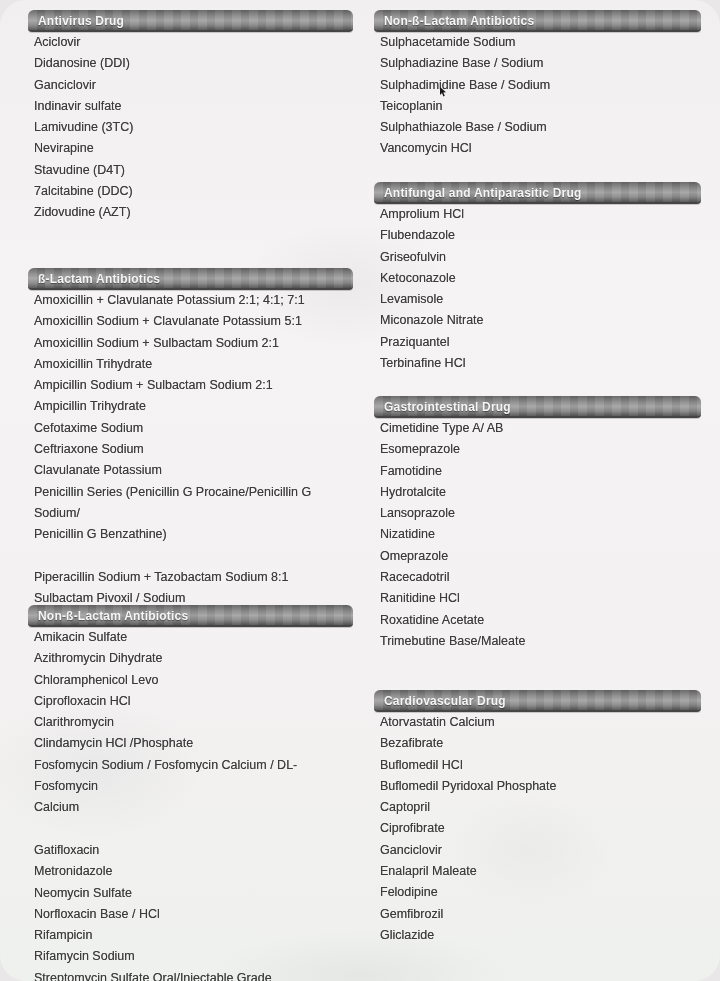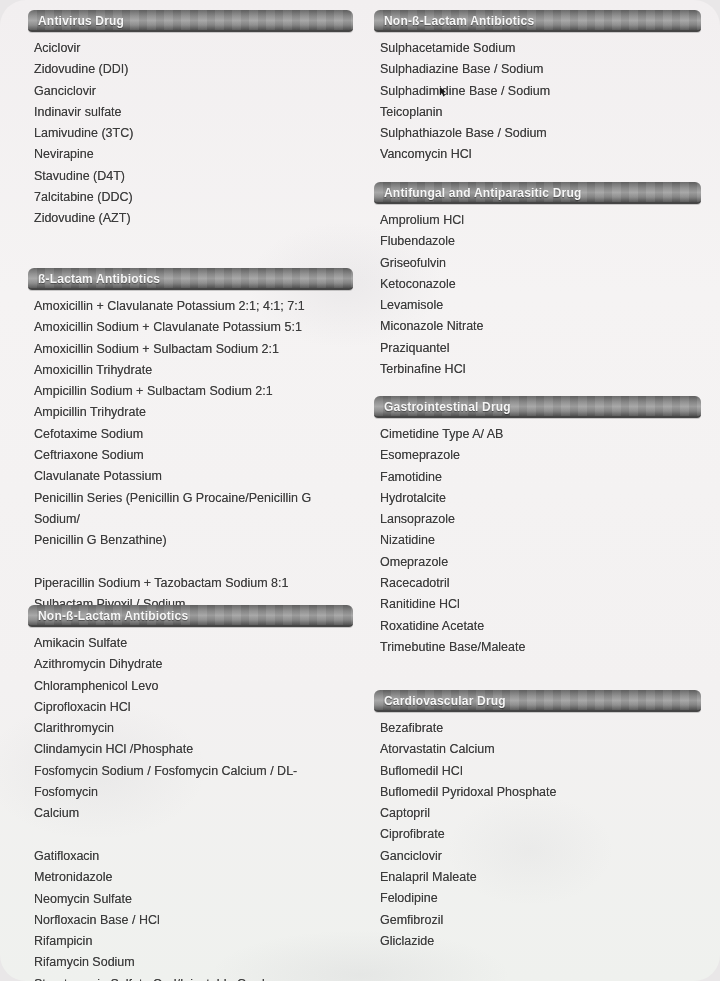--- a/index.html
+++ b/index.html
@@ -37,21 +37,21 @@
       repeating-linear-gradient(90deg, rgba(255,255,255,0.05) 0 9px, rgba(0,0,0,0.05) 9px 17px),
       linear-gradient(180deg,#646464 0%,#8d8d8d 30%,#a4a4a4 52%,#8a8a8a 75%,#555555 100%);
     box-shadow:0 1px 0 rgba(120,120,120,0.35);
   }
   .hdr-t{
     display:inline-block;padding:0 10px;
     font-size:12px;font-weight:bold;color:#f6f6f6;
     text-shadow:0 1px 1px rgba(0,0,0,0.45);
     letter-spacing:0.2px;
   }
-  .items{margin-top:6px;}
+  .items{margin-top:0;}
   .item{
     min-height:21.3px;line-height:21.3px;
     padding-left:6px;
     font-size:12.5px;color:#3c3c3c;
     white-space:pre-line;
     text-shadow:0 0 0.5px rgba(60,60,60,0.65);
   }
   .item.spacer{height:21.3px;min-height:21.3px;}
   .cursor{position:absolute;left:439px;top:87px;width:8px;height:10px;}
   .cursor svg{display:block;}
@@ -59,21 +59,21 @@
 </head>
 <body>
 
 <div class="page">
 
   <div class="col col-left">
     <section class="sec s-l1">
       <div class="hdr"><span class="hdr-t">Antivirus Drug</span></div>
       <div class="items">
           <div class="item">Aciclovir</div>
-          <div class="item">Zidovudine (DDI)</div>
+          <div class="item">Didanosine (DDI)</div>
           <div class="item">Ganciclovir</div>
           <div class="item">Indinavir sulfate</div>
           <div class="item">Lamivudine (3TC)</div>
           <div class="item">Nevirapine</div>
           <div class="item">Stavudine  (D4T)</div>
           <div class="item">7alcitabine (DDC)</div>
           <div class="item">Zidovudine (AZT)</div>
         </div>
     </section>
     <section class="sec s-l2">
@@ -155,22 +155,22 @@
           <div class="item">Omeprazole</div>
           <div class="item">Racecadotril</div>
           <div class="item">Ranitidine HCl</div>
           <div class="item">Roxatidine Acetate</div>
           <div class="item">Trimebutine Base/Maleate</div>
         </div>
     </section>
     <section class="sec s-r4">
       <div class="hdr"><span class="hdr-t">Cardiovascular Drug</span></div>
       <div class="items">
+          <div class="item">Atorvastatin Calcium</div>
           <div class="item">Bezafibrate</div>
-          <div class="item">Atorvastatin Calcium</div>
           <div class="item">Buflomedil HCl</div>
           <div class="item">Buflomedil Pyridoxal Phosphate</div>
           <div class="item">Captopril</div>
           <div class="item">Ciprofibrate</div>
           <div class="item">Ganciclovir</div>
           <div class="item">Enalapril Maleate</div>
           <div class="item">Felodipine</div>
           <div class="item">Gemfibrozil</div>
           <div class="item">Gliclazide</div>
         </div>

